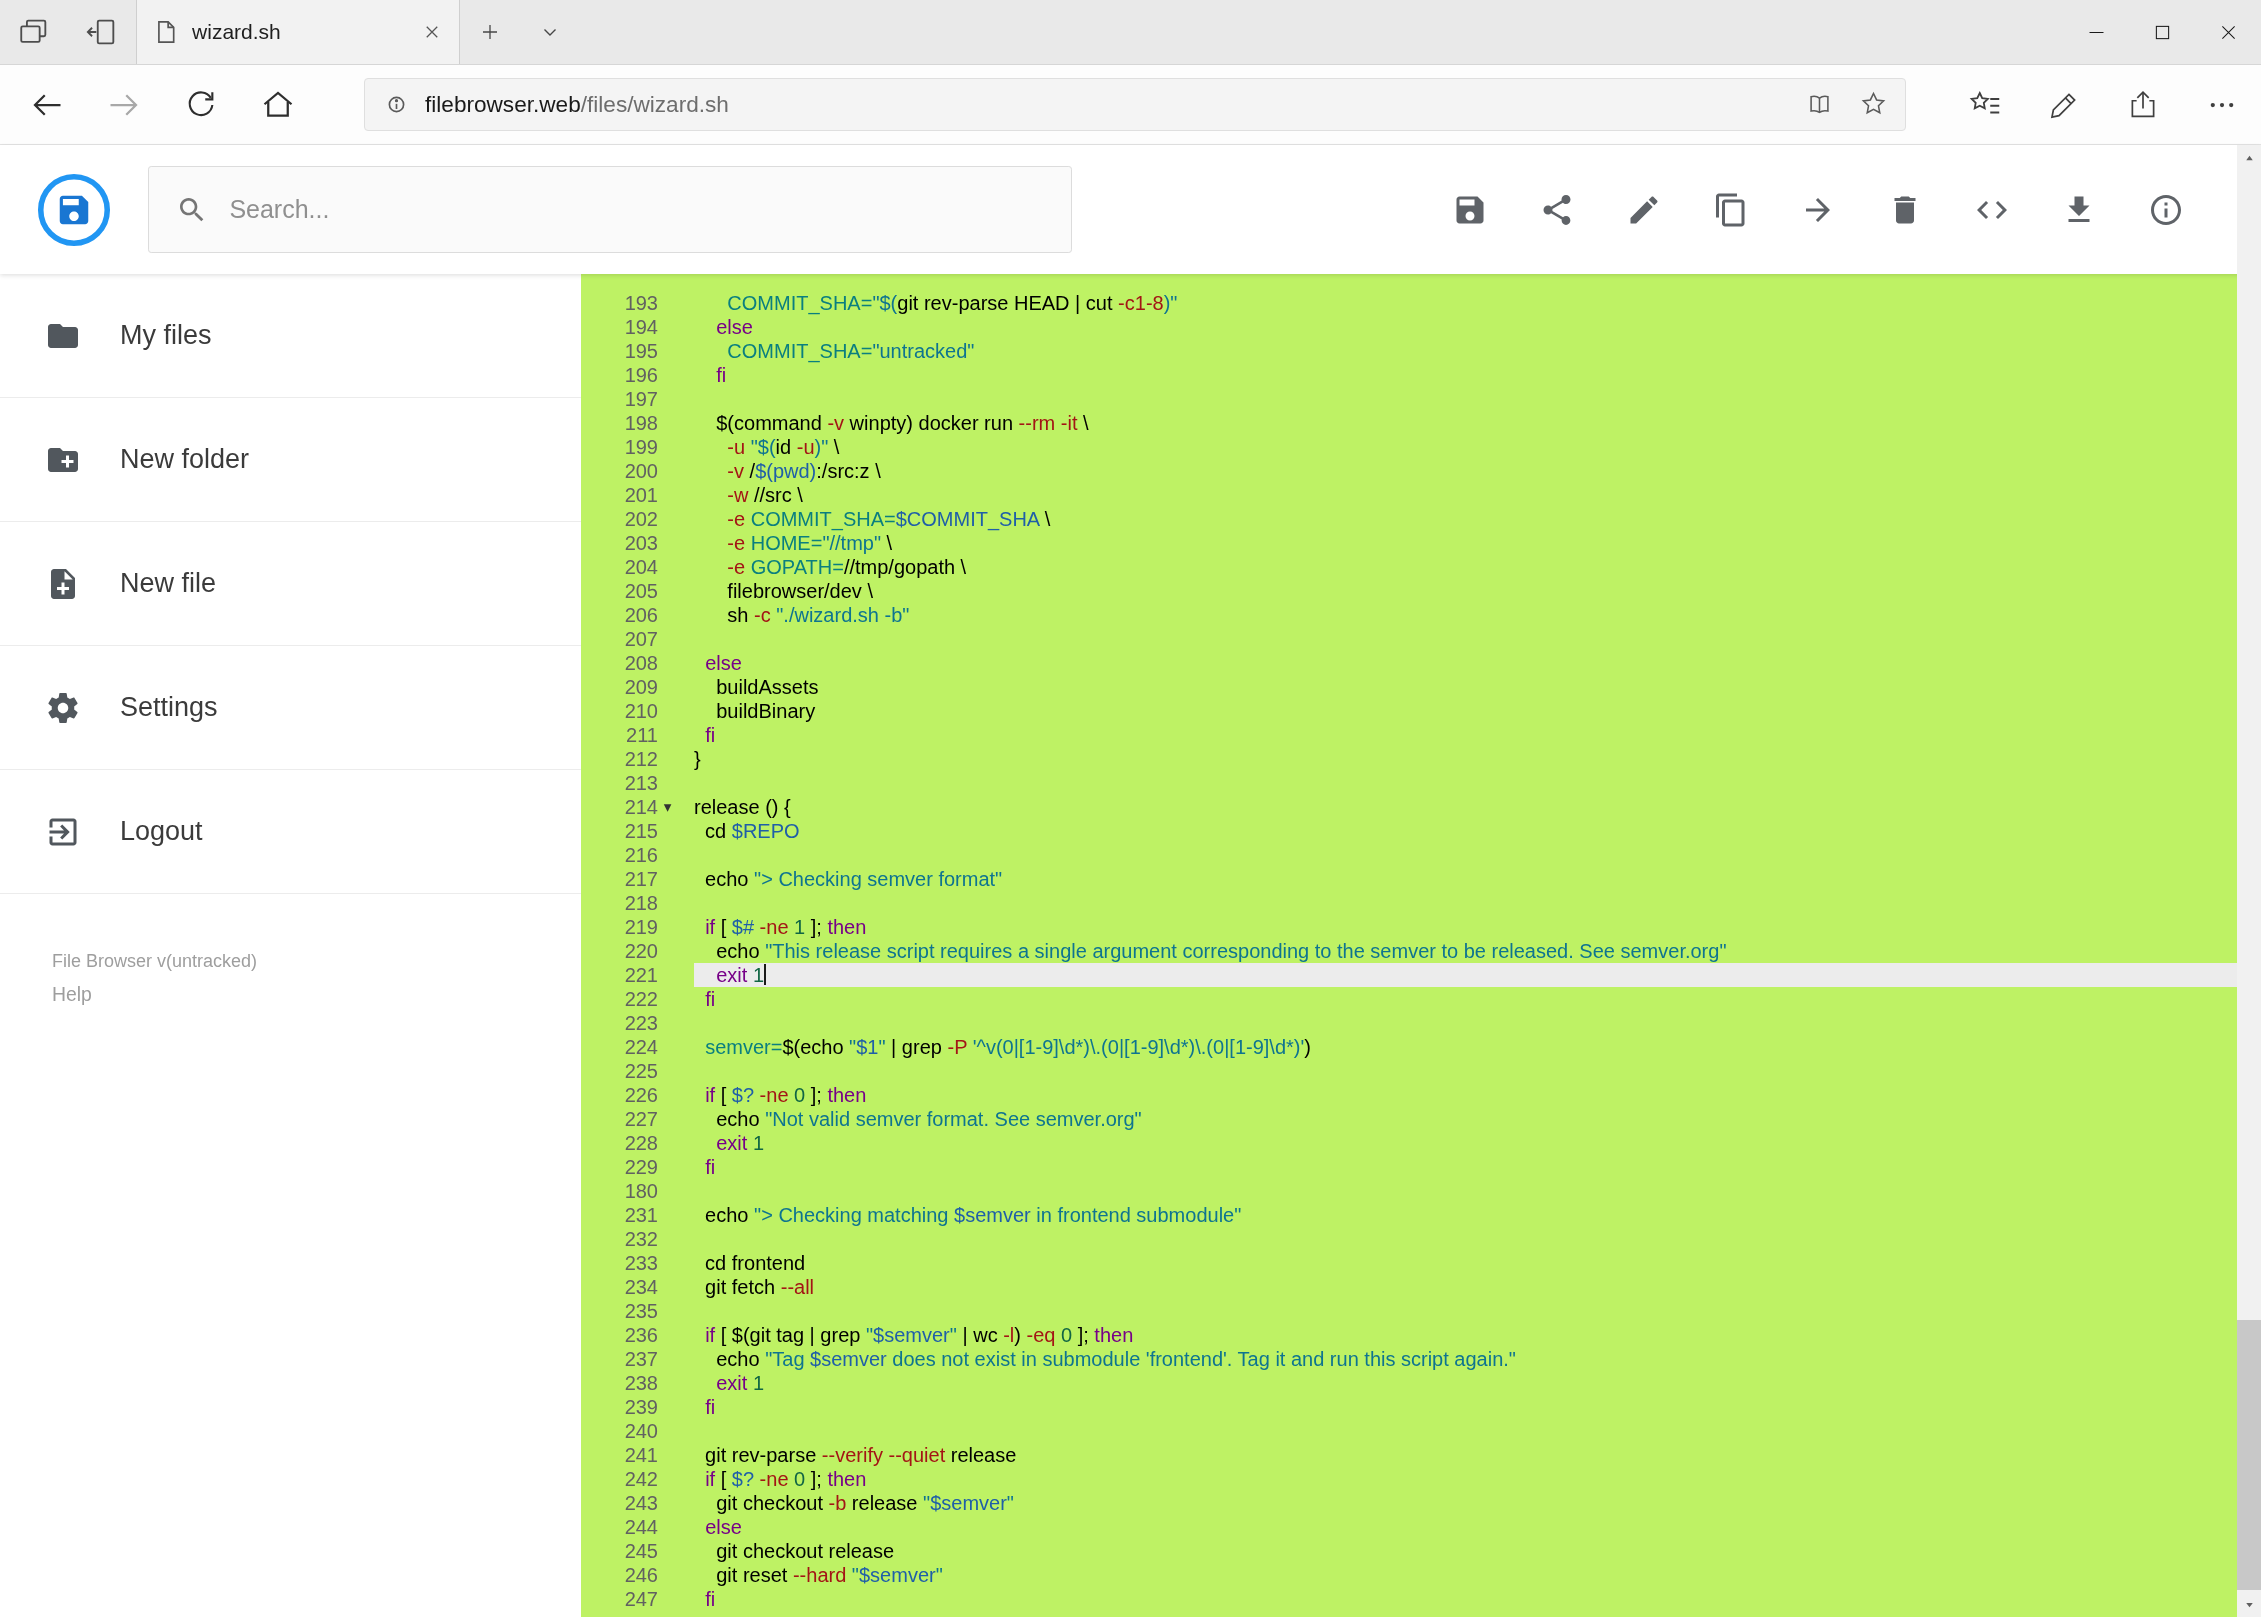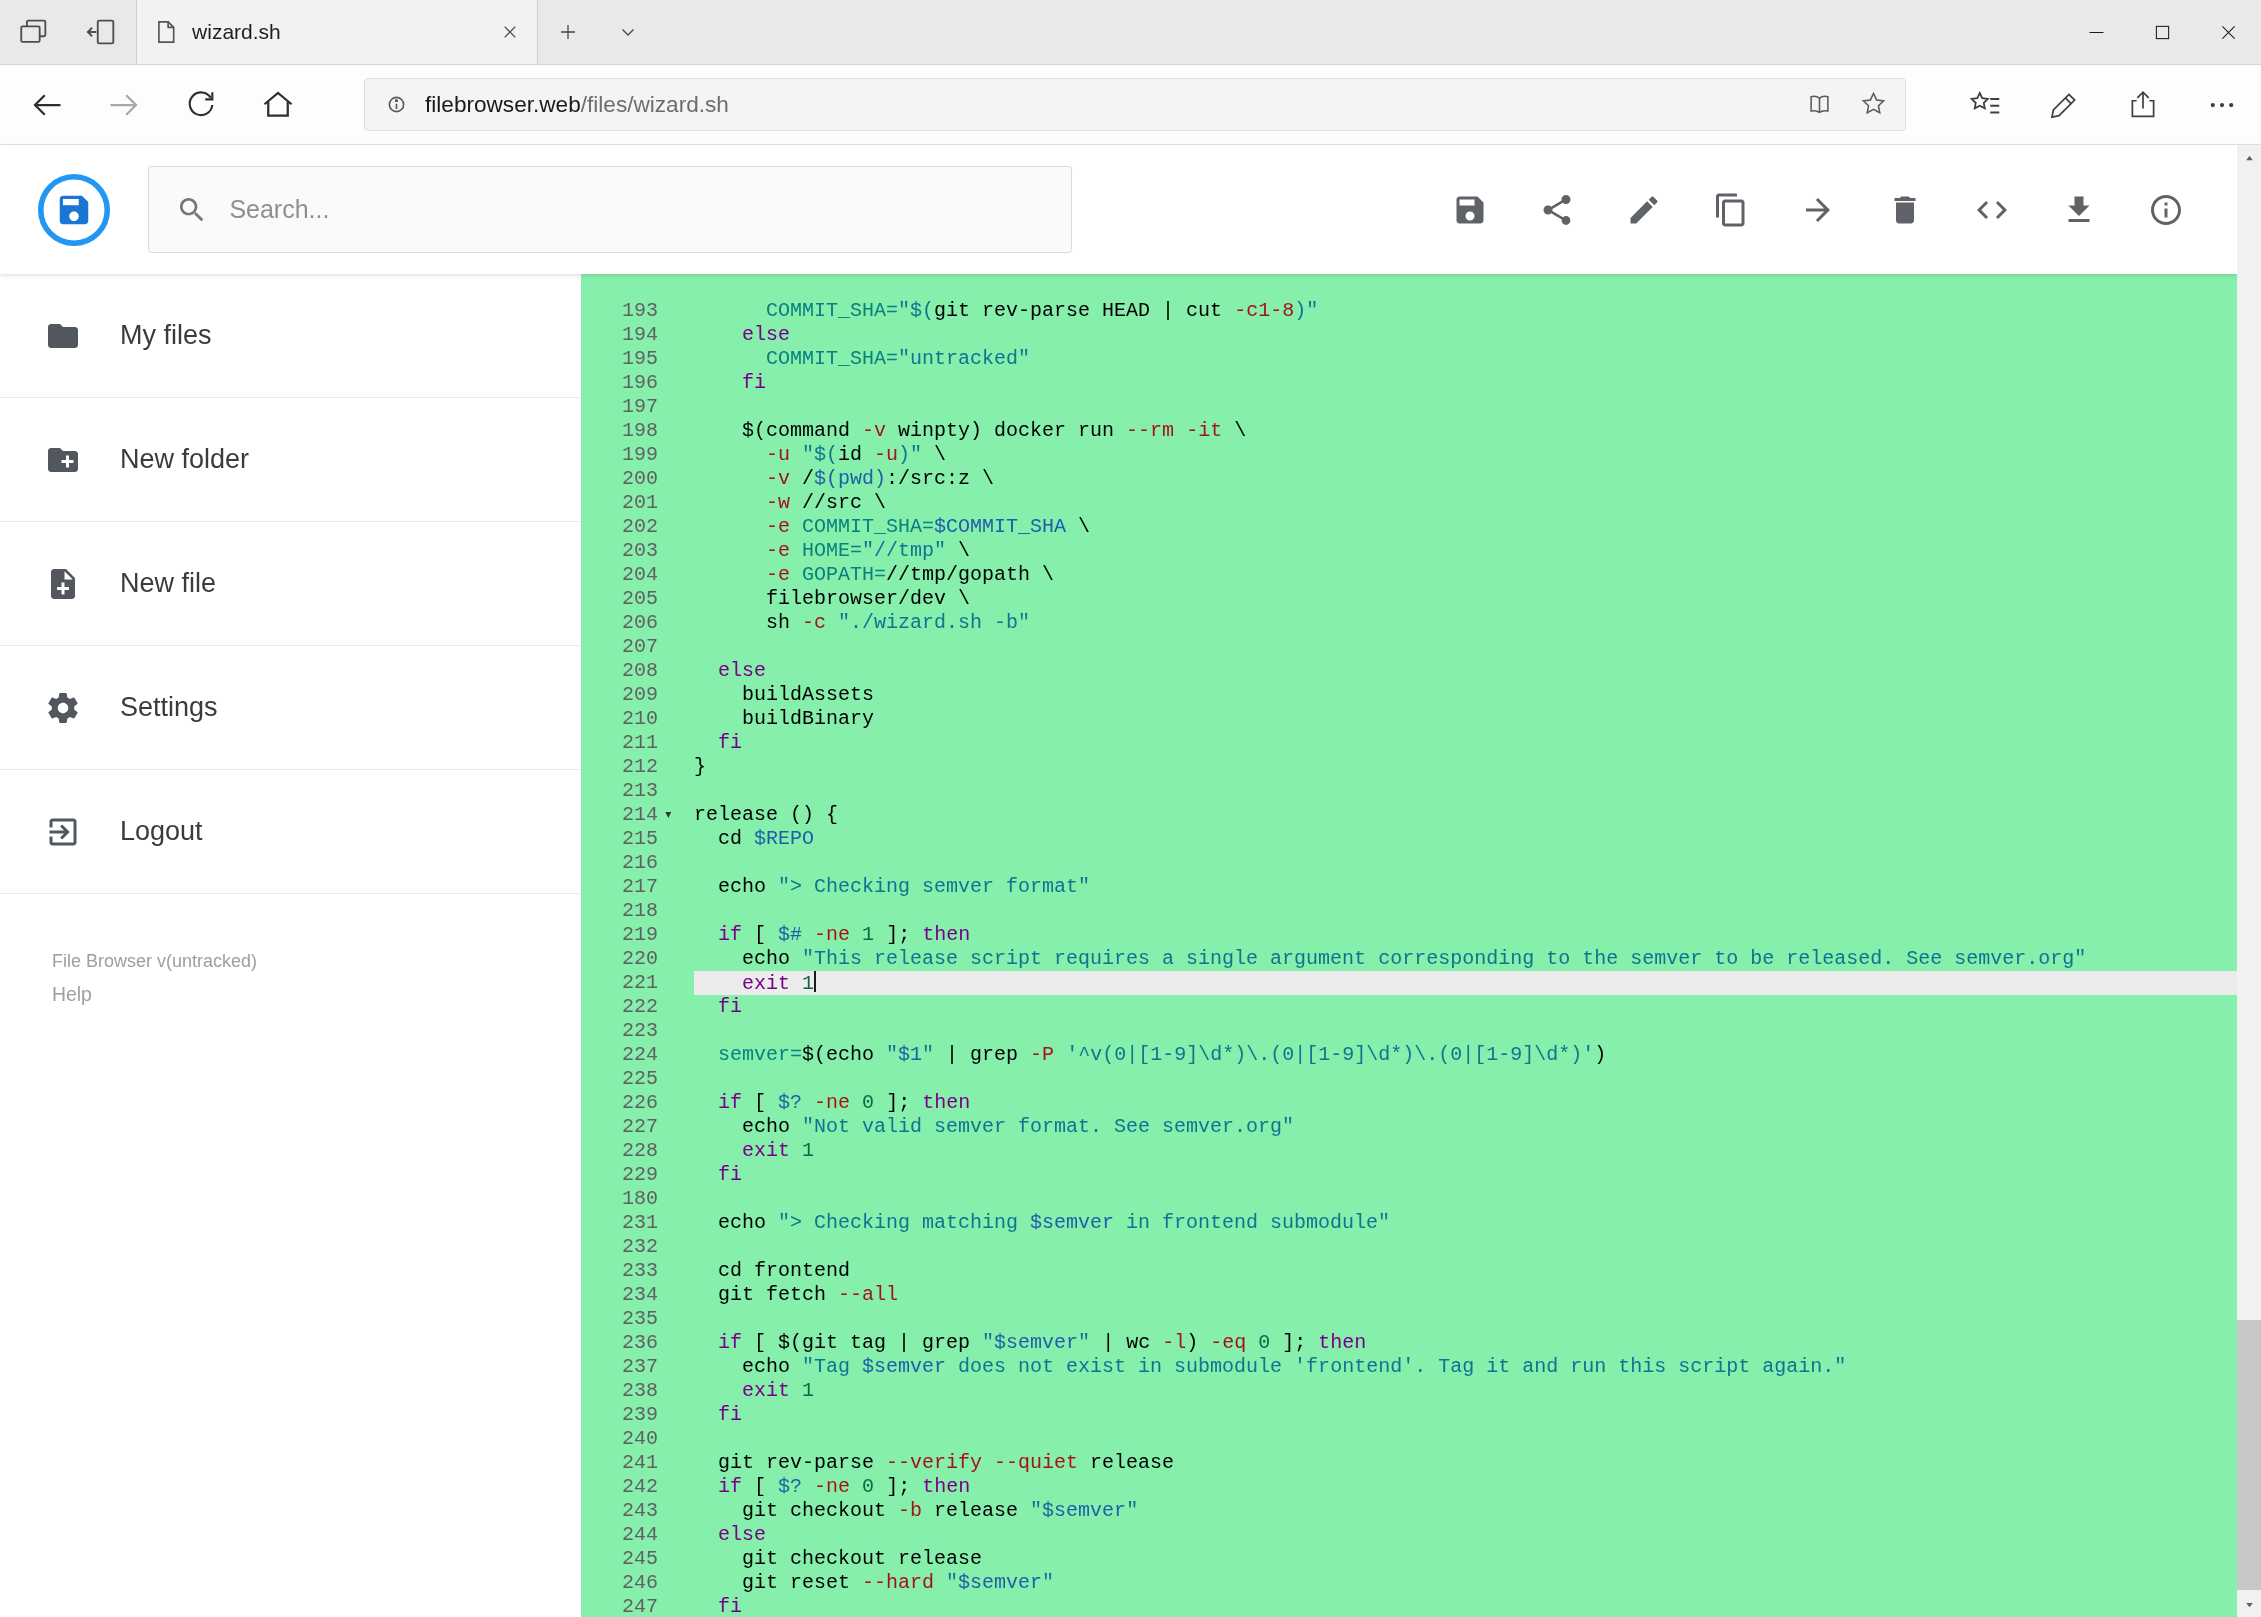--- a/index.html
+++ b/index.html
@@ -4,21 +4,21 @@
 <style>
   *{margin:0;padding:0;box-sizing:border-box}
   html,body{width:2261px;height:1617px;overflow:hidden;background:#fff;
     font-family:"Liberation Sans","DejaVu Sans",sans-serif;}
   button{background:none;border:0;padding:0;font:inherit}
   svg{display:block}
 
   
   .tabbar{height:65px;background:#e9e9e9;border-bottom:0.8px solid #d6d6d6;display:flex;align-items:stretch}
   .corner-btn{width:68px;display:flex;align-items:center;justify-content:center;color:#4d4d4d}
-  .tab{width:402px;background:#f2f2f2;border-left:0.8px solid #cfcfcf;border-right:0.8px solid #cfcfcf;
+  .tab{width:324px;background:#f2f2f2;border-left:0.8px solid #cfcfcf;border-right:0.8px solid #cfcfcf;
        display:flex;align-items:center;padding:0 18px}
   .tab-title{font-size:21px;color:#1f1f1f;margin-left:14.5px;white-space:nowrap;overflow:hidden}
   .tab-close{margin-left:auto;color:#555;display:flex}
   .newtab,.tabchevron{width:60px;display:flex;align-items:center;justify-content:center;color:#474747}
   .wincontrols{margin-left:auto;display:flex}
   .winbtn{width:66px;display:flex;align-items:center;justify-content:center;color:#1a1a1a}
 
   
   .navbar{height:80px;background:#fdfdfd;border-bottom:0.8px solid #e3e3e3;display:flex;align-items:center;padding-left:8px}
   .navbtn{width:77px;height:80px;display:flex;align-items:center;justify-content:center;color:#2e2e2e}
@@ -48,22 +48,22 @@
   .content{display:flex;height:1343px}
   .sidebar{width:581px;background:#fff;flex:none;display:flex;flex-direction:column}
   .sb-item{height:124px;display:flex;align-items:center;padding-left:45px;border-bottom:0.8px solid #ececec;color:#51575d}
   .sb-item:last-of-type{border-bottom:0}
   .sb-label{margin-left:39px;font-size:27px;color:#3b3b3b}
   .sb-footer{margin-top:57px;padding-left:52px}
   .sb-version{font-size:18px;color:#9e9e9e}
   .sb-help{font-size:19.4px;color:#9e9e9e;margin-top:11.3px}
 
   
-  .editor{flex:1;padding-top:25px;overflow:hidden;background:#86efac;
-      font-family:Liberation Mono, monospace;font-size:20px;line-height:24px}
+  .editor{flex:1;padding-top:17px;overflow:hidden;background:#bef264;
+      font-family:Liberation Sans, sans-serif;font-size:20px;line-height:24px}
   .cm-line{display:flex;height:24px;white-space:pre}
   .gut{width:113px;flex:none;display:flex}
   .ln{width:77px;text-align:right;color:#616161}
   .fold{width:36px;padding-left:5.7px;font-size:15.3px;color:#333}
   .code{flex:1}
   .cm-line.active .code{background:var(--active-line,#ececec)}
   .tok-kw{color:var(--tok-kw,#770088)}
   .tok-str{color:var(--tok-str,#0e7490)}
   .tok-def{color:var(--tok-def,#0a7f7f)}
   .tok-var{color:var(--tok-var,#1f5fa8)}

